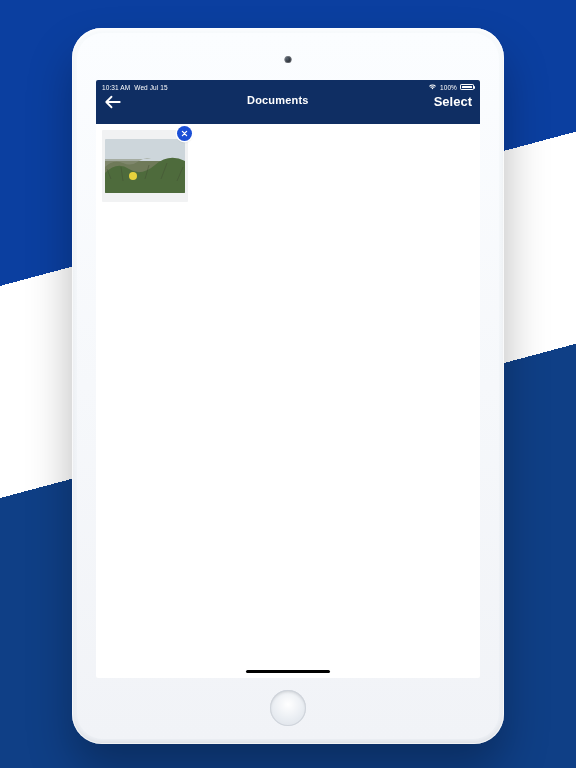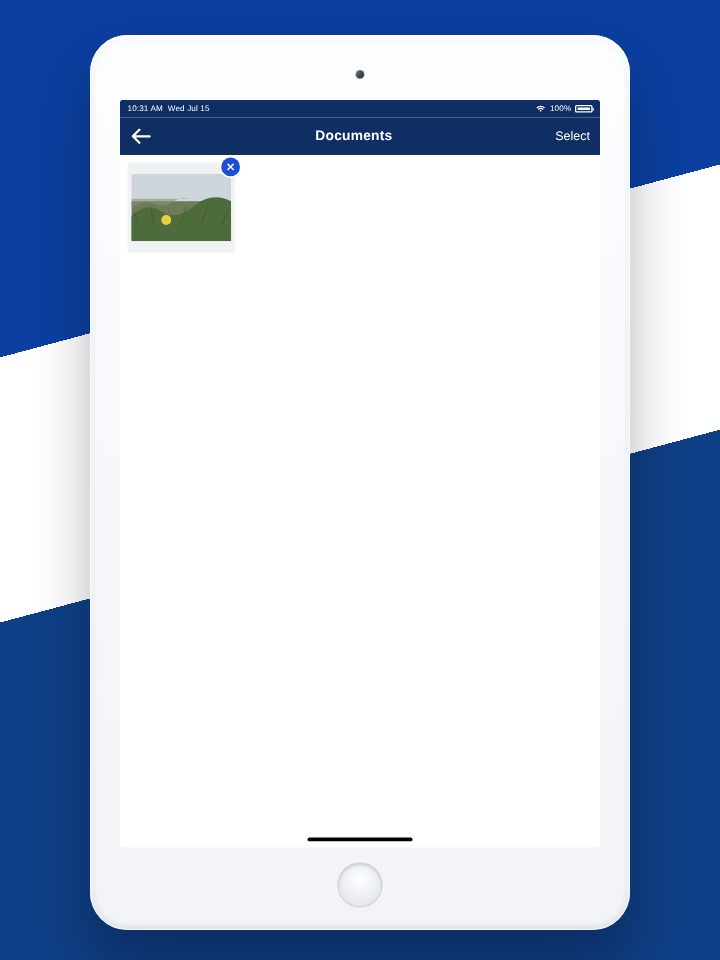--- a/index.html
+++ b/index.html
@@ -70,26 +70,26 @@
     width: 14px; height: 6px; border: 0.6px solid #fff; border-radius: 1.2px; position: relative;
   }
   .battery::after { content:""; position:absolute; right:-2px; top:1.3px; width:1.2px; height:3px; background:#fff; border-radius:0 1px 1px 0; }
   .battery > i { display:block; position:absolute; inset:0.8px; background:#fff; border-radius:0.6px; }
 
   
   .navhdr {
     height: 30px;
     background: #0f2e63;
     color: #fff;
-    display: flex; align-items: center; justify-content: space-between;
+    display: flex; align-items: flex-start; justify-content: space-between;
     padding: 0 8px;
     font-size: 11px;
   }
   .navhdr .title { font-weight: 700; letter-spacing: 0.2px; font-size: 11px; }
-  .navhdr .select { font-weight: 400; font-size: 10px; }
+  .navhdr .select { font-weight: 700; font-size: 13px; }
   .back svg { display:block; }
 
   
   .content {
     position: absolute; top: 44px; left:0; right:0; bottom:0;
     background: #fff;
     padding: 6px;
   }
   .thumb-wrap { position: relative; width: 86px; }
   .thumb {

